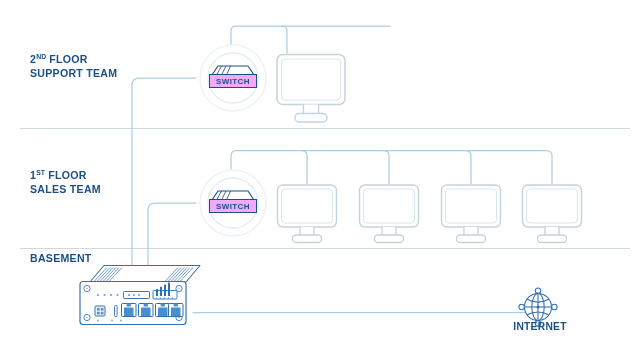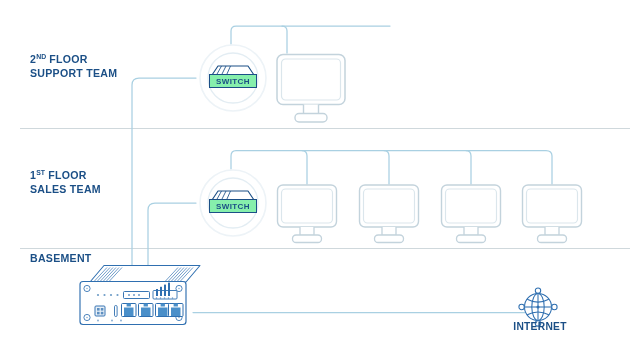--- a/index.html
+++ b/index.html
@@ -29,21 +29,21 @@
   #lbl-base{left:30px;top:252px;}
 
   .node{position:absolute;}
 
   
   .switch-node{width:74px;height:74px;}
   .switch-node .halo{position:absolute;inset:0;}
   .switch-tag{
     position:absolute;left:13px;top:33px;
     width:48px;height:14px;
-    background:#86efac;
+    background:#f0abfc;
     border:1.1px solid #1b4f86;
     color:#1b4f86;
     font-size:8px;font-weight:bold;letter-spacing:.4px;
     display:flex;align-items:center;justify-content:center;
     box-sizing:border-box;
   }
 
   
   .monitor{position:absolute;}
 

